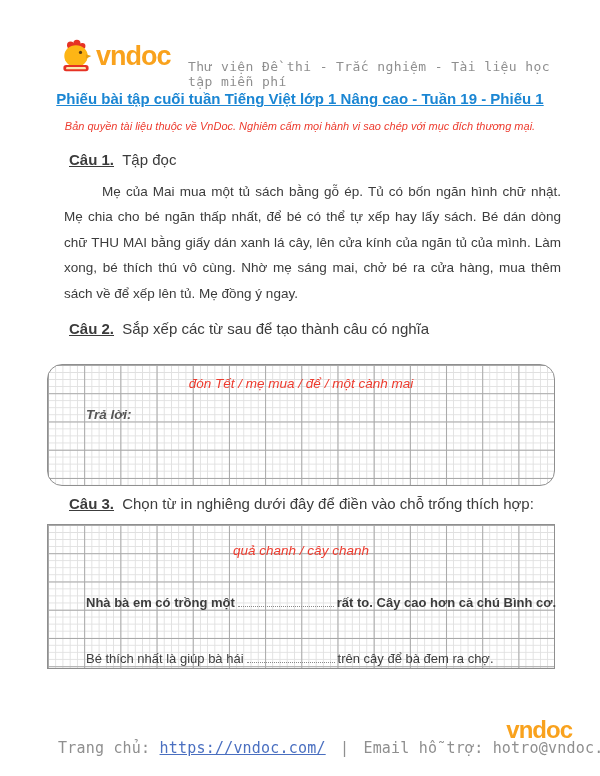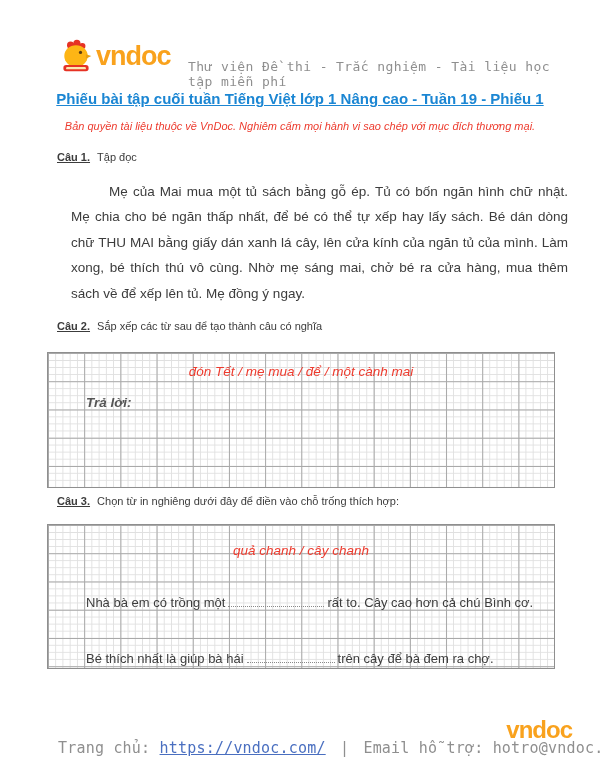--- a/index.html
+++ b/index.html
@@ -25,65 +25,65 @@
   .doc-title {
     position:absolute; left:0; top:82px; width:100%;
     text-align:center; font-size:15px; font-weight:bold; color:#1b86d3;text-decoration:underline;
   }
   .copyright {
     position:absolute; left:0; top:112px; width:100%;
     text-align:center; font-size:11px; font-style:italic; color:#ed3b2e;
   }
 
   
-  .sec-head { position:absolute; left:57px; font-size:11px; }
+  .sec-head { position:absolute; left:69px; font-size:15px; }
   .sec-label { font-weight:bold; text-decoration:underline; }
   .sec-instr { margin-left:4px; }
   .head-1 { top:143px; }
   .head-2 { top:312px; }
   .head-3 { top:487px; }
 
   .passage {
-    position:absolute; left:71px; top:171px; width:497px;
+    position:absolute; left:64px; top:171px; width:497px;
     font-size:13.5px; line-height:25.4px; text-align:justify;
     text-indent:38px; color:#3c3c3c;
   }
 
   
   .grid-box {
     position:absolute; left:47px; width:508px;
     border:1px solid #8f8f8f;
     background-color:#fff;
     background-image:
       linear-gradient(to right, #a8a8a8 1px, transparent 1px),
       linear-gradient(to bottom, #a8a8a8 1px, transparent 1px),
       linear-gradient(to right, #e0e0e0 1px, transparent 1px),
       linear-gradient(to bottom, #e0e0e0 1px, transparent 1px);
     background-size: 36.2px 100%, 100% 28.25px, 7.24px 100%, 100% 7.06px;
   }
-  .grid-2 { top:344px; height:136px; }
+  .grid-2 { top:356px; height:122px;border-radius:15px; }
   .grid-3 { top:516px; height:145px; }
 
   .wordbank {
     position:absolute; left:0; width:100%; text-align:center;
     font-size:13.5px; font-style:italic; color:#ed3b2e;
   }
   .grid-2 .wordbank { top:11px; }
   .grid-3 .wordbank { top:18px; }
 
   .answer-prompt {
     position:absolute; left:38px; top:42px;
     font-size:13.5px; font-style:italic; color:#555555;font-weight:bold;
   }
 
   .fill-row {
     position:absolute; left:38px; width:466px;
     font-size:13px; color:#3c3c3c; white-space:nowrap;
   }
-  .row-1 { top:70px; }
+  .row-1 { top:70px;font-weight:bold; }
   .row-2 { top:126px; }
   .blank {
     display:inline-block; height:11px; vertical-align:baseline;
     border-bottom:1.5px dotted #8a8a8a; margin:0 3px;
   }
   .blank-1 { width:96px; }
   .blank-2 { width:88px; }
 
   
   .footer {

